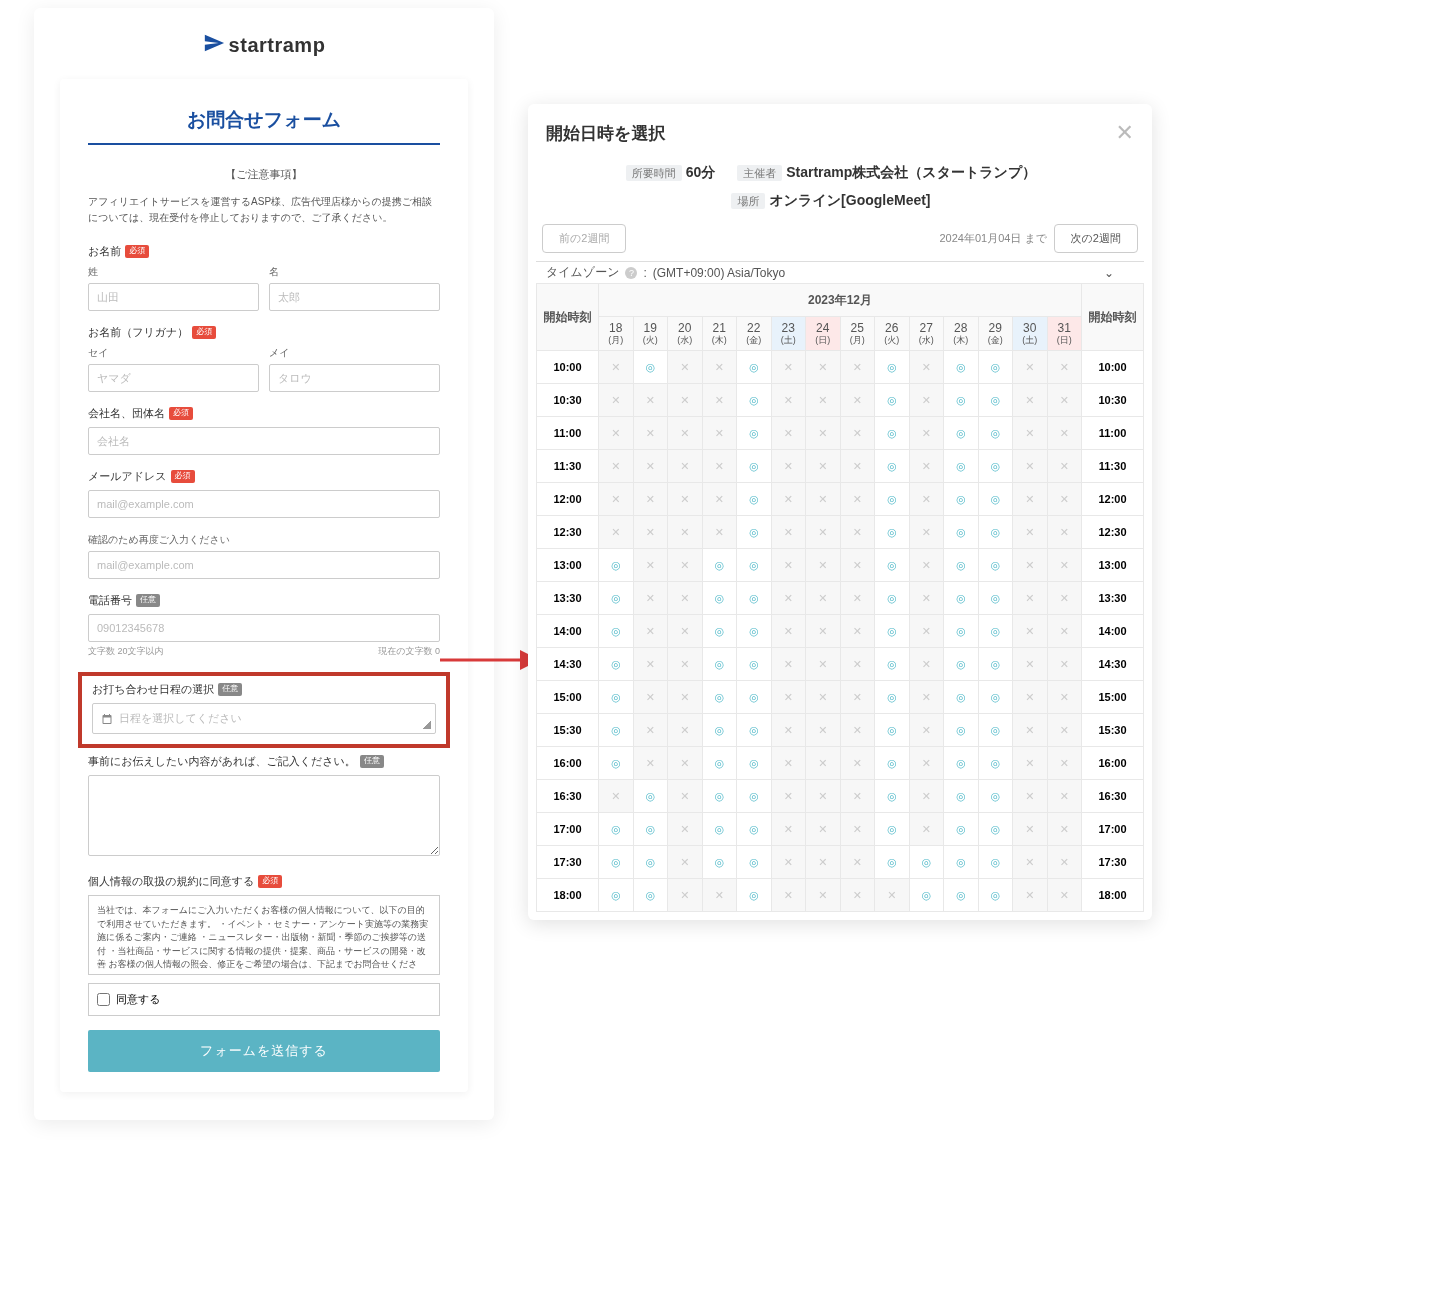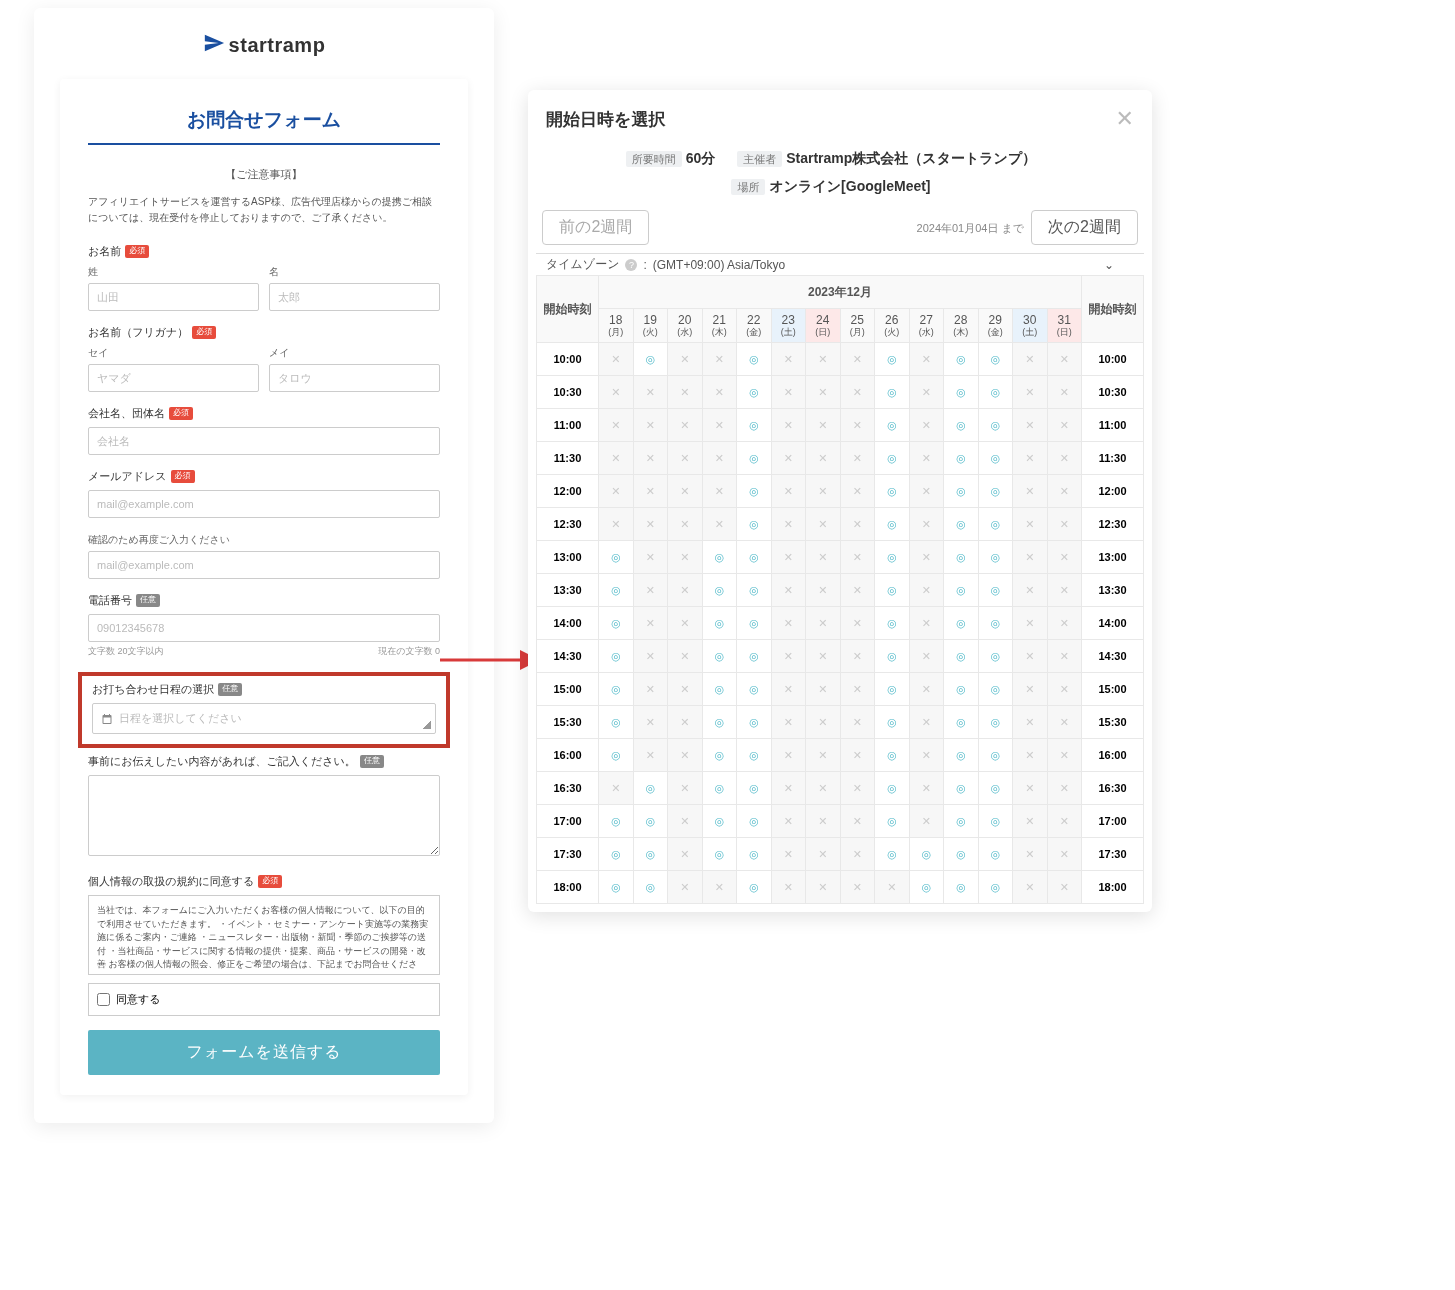--- a/index.html
+++ b/index.html
@@ -24,35 +24,35 @@
 .row2 > div { flex: 1; }
 .text-input, textarea { width: 100%; border: 1px solid #ccc; border-radius: 2px; padding: 7px 8px; font-size: 11px; color: #333; }
 .text-input::placeholder, textarea::placeholder { color: #bbb; }
 .single-field { margin-bottom: 14px; }
 .helper { font-size: 9px; color: #999; display: flex; justify-content: space-between; margin-top: 3px; }
 .highlight-box { border: 4px solid #c0392b; margin: 0 -10px 6px; padding: 6px 10px 10px; }
 .date-picker { border: 1px solid #ccc; border-radius: 2px; padding: 7px 8px; font-size: 11px; color: #bbb; display: flex; align-items: center; gap: 6px; position: relative; }
 .date-picker::after { content:""; position:absolute; right:4px; bottom:4px; width:8px; height:8px; background: linear-gradient(135deg, transparent 50%, #999 50%); }
 .privacy-box { border: 1px solid #ccc; padding: 8px; height: 80px; overflow: hidden; font-size: 9px; color: #555; line-height: 1.5; margin-bottom: 8px; }
 .agree-row { border: 1px solid #ccc; padding: 8px; font-size: 11px; margin-bottom: 12px; display:flex; align-items:center; gap:6px; }
-.submit-btn { width: 100%; background: #5bb4c4; color: #fff; border: none; padding: 12px; font-size: 16px; letter-spacing: 1px; border-radius: 2px; cursor: pointer; }
+.submit-btn { width: 100%; background: #5bb4c4; color: #fff; border: none; padding: 12px; font-size: 13px; letter-spacing: 1px; border-radius: 2px; cursor: pointer; }
 
 
 .arrow { position: absolute; left: 440px; top: 640px; }
 
 
-.cal-card { position: absolute; left: 528px; top: 90px; width: 624px; background: #fff; border-radius: 6px; box-shadow: 0 4px 20px rgba(0,0,0,0.12); padding: 16px 8px 8px; }
+.cal-card { position: absolute; left: 528px; top: 104px; width: 624px; background: #fff; border-radius: 6px; box-shadow: 0 4px 20px rgba(0,0,0,0.12); padding: 16px 8px 8px; }
 .cal-head { display: flex; align-items: center; justify-content: space-between; padding: 0 10px 12px; }
 .cal-title { font-size: 17px; font-weight: 700; color: #333; }
 .close-x { font-size: 22px; color: #bbb; cursor: pointer; }
 .meta-row { text-align: center; font-size: 14px; line-height: 2; margin-bottom: 10px; }
 .meta-tag { background: #eef0f2; color: #777; font-size: 11px; padding: 2px 6px; border-radius: 2px; margin-right: 4px; margin-top: 8px; }
 .meta-val { font-weight: 700; color: #333; margin-right: 18px; }
 .nav-row { display: flex; align-items: center; justify-content: space-between; padding: 0 6px 8px; font-size: 12px; }
-.nav-btn { border: 1px solid #ccc; border-radius: 4px; padding: 6px 16px; color: #aaa; background: #fff; cursor: pointer; font-size:16px; }
+.nav-btn { border: 1px solid #ccc; border-radius: 4px; padding: 6px 16px; color: #aaa; background: #fff; cursor: pointer; font-size:11px; }
 .until { color: #888; font-size: 11px; }
 .tz-row { border-top: 1px solid #ddd; padding: 2px 10px; font-size: 12px; color: #555; display:flex; align-items:center; gap:6px; }
 .tz-row .caret { margin-left: auto; margin-right:20px; }
 .cal-table { width: 100%; border-collapse: collapse; table-layout: fixed; }
 .cal-table th, .cal-table td { border: 1px solid #e8e8e8; text-align: center; font-size: 11px; height: 33px; }
 .cal-table thead th { background: #f9f9f9; font-weight: 400; color: #555; padding: 4px 0; line-height:1.2; }
 .cal-table .month-row th { font-size: 12px; font-weight: 700; }
 .col-time { width: 62px; font-weight: 700; font-size:12px; }
 .sat { background: #e8f2fb !important; color: #3a7bc8; }
 .sun { background: #fde8e8 !important; color: #d65555; }

